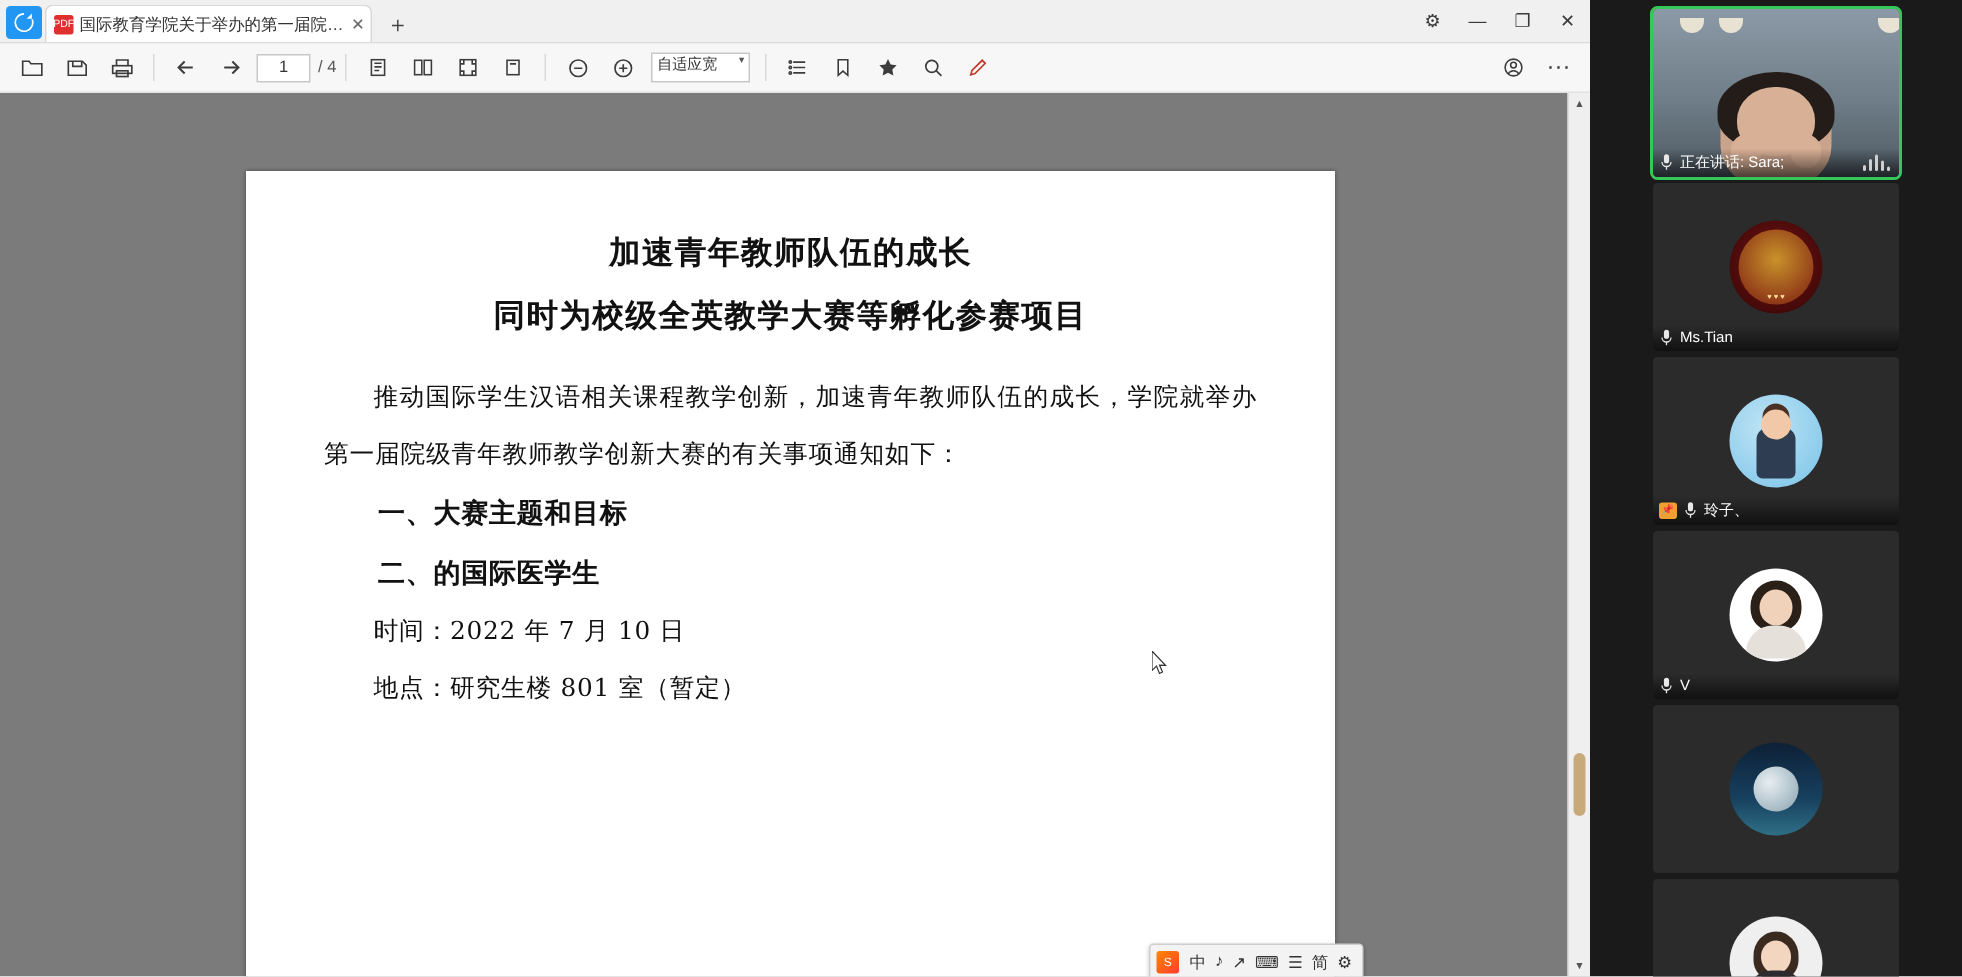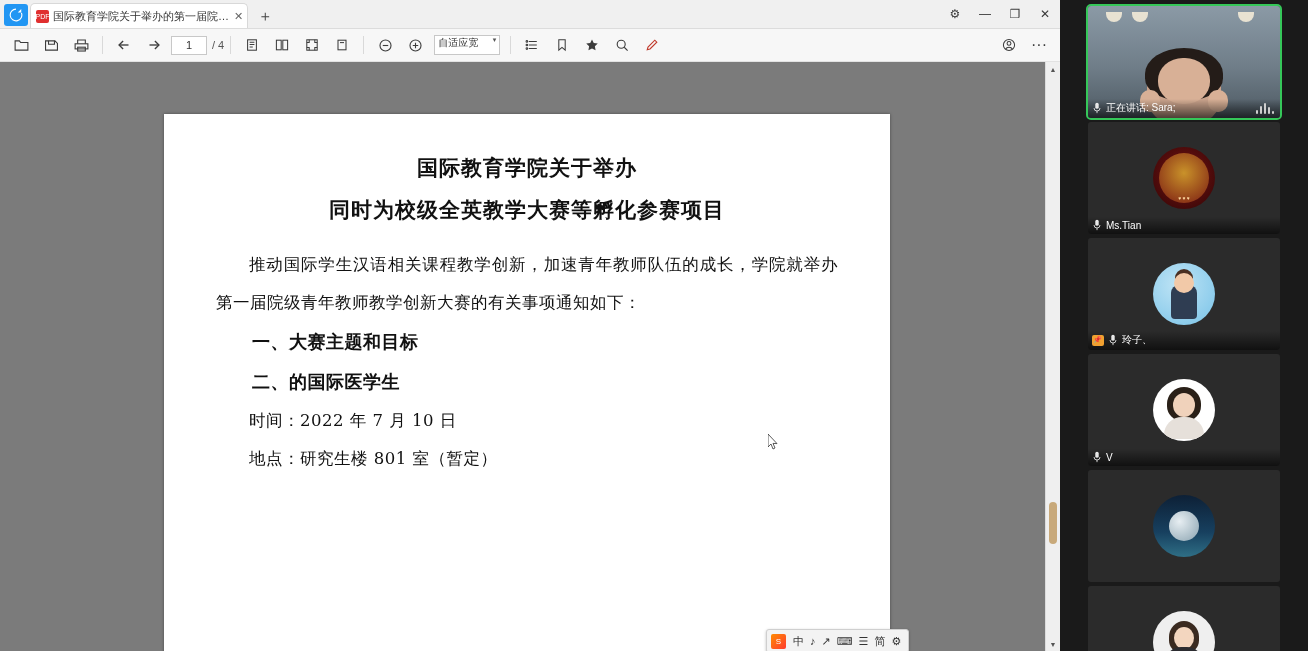--- a/index.html
+++ b/index.html
@@ -278,21 +278,21 @@
 
   
   #meeting {
     position: absolute;
     left: 1060px; top: 0;
     width: 248px; height: 651px;
     background: #1a1a1a;
   }
   .vtile {
     position: relative;
-    width: 192px;
+    width: 164px;
     height: 112px;
     margin: 4px auto 0 auto;
     border-radius: 3px;
     overflow: hidden;
     background: #2b2b2b;
   }
   .vtile.active { outline: 2px solid #35c759; }
   .vtile .namebar {
     position: absolute;
     left: 0; bottom: 0;
@@ -554,21 +554,21 @@
               <path d="M5.6 15.4a5 5 0 0 1 8.8 0"></path>
             </svg>
         </div>
         <div class="tbtn">···</div>
       </div>
     </div>
 
     <div class="docarea">
       <div class="page">
         <div class="doc-inner">
-          <div class="doc-h1">国际教育学院关于举办</div>
+          <div class="doc-h1">加速青年教师队伍的成长</div>
           <div class="doc-h2">同时为校级全英教学大赛等孵化参赛项目</div>
           <p class="doc-p doc-just">推动国际学生汉语相关课程教学创新，加速青年教师队伍的成长，学院就举办第一届院级青年教师教学创新大赛的有关事项通知如下：</p>
           <p class="doc-sec">一、大赛主题和目标</p>
           <p class="doc-sec">二、的国际医学生</p>
           <p class="doc-p">时间：2022 年 7 月 10 日</p>
           <p class="doc-p">地点：研究生楼 801 室（暂定）</p>
         </div>
       </div>
 
       <div class="cursor-arrow">

